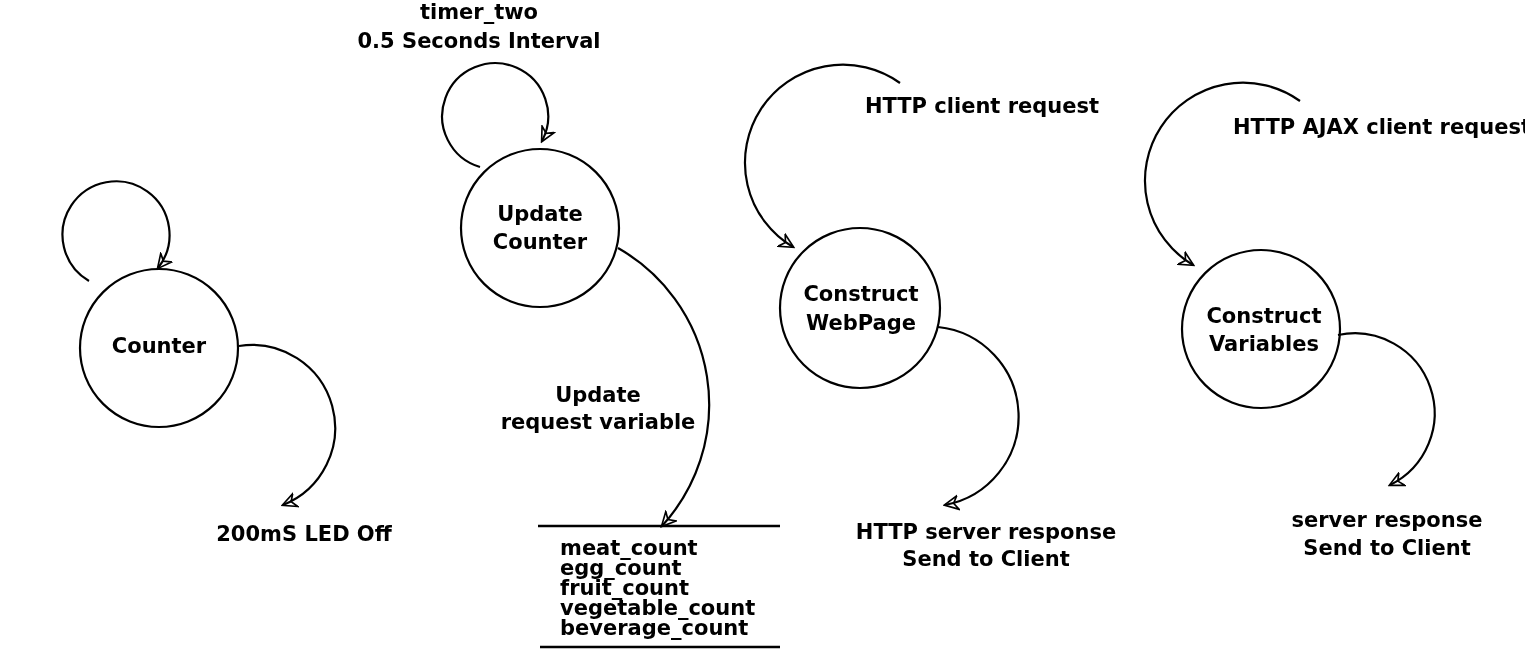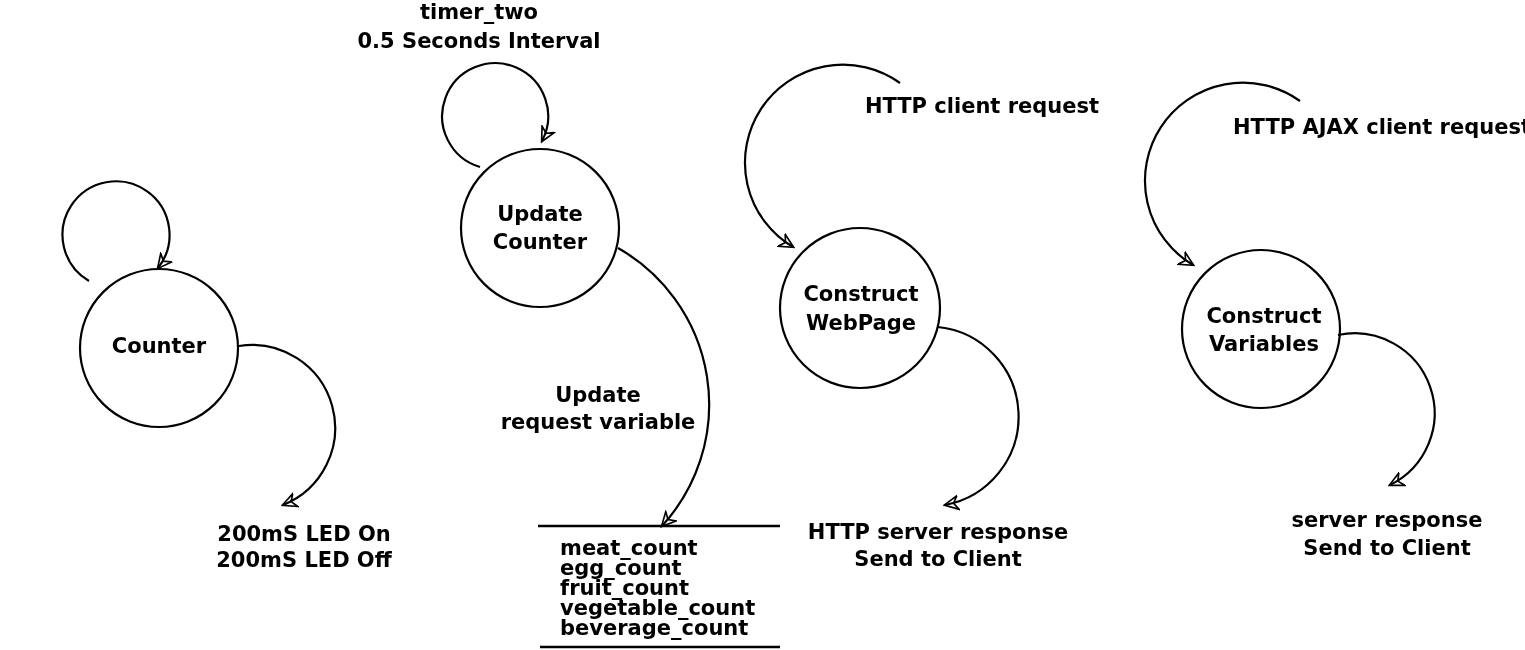--- a/index.html
+++ b/index.html
@@ -59,21 +59,20 @@
 
     <path d="M 1300,101 A 98,98 0 1 0 1193,265" stroke-width="2.2" marker-end="url(#arr)"></path>
     <circle cx="1261" cy="329" r="79" stroke-width="2.2"></circle>
     <path d="M 1338,335 A 80,80 0 0 1 1390,485" stroke-width="2.2" marker-end="url(#arr)"></path>
   </svg>
 
   <div class="label mid" style="left:159px; top:346px; line-height:28px">
     <div>Counter</div>
   </div>
   <div class="label center" style="left:304px; top:521px; line-height:26px">
-    <div>200mS LED On</div>
     <div>200mS LED Off</div>
   </div>
 
   <div class="label center" style="left:479px; top:-2px; line-height:29px">
     <div>timer_two</div>
     <div>0.5 Seconds Interval</div>
   </div>
   <div class="label mid" style="left:540px; top:228px; line-height:28px">
     <div>Update</div>
     <div>Counter</div>
@@ -90,21 +89,21 @@
     <div>meat_count</div>
     <div>egg_count</div>
     <div>fruit_count</div>
     <div>vegetable_count</div>
     <div>beverage_count</div>
   </div>
   <div class="label mid" style="left:861px; top:309px; line-height:29px">
     <div>Construct</div>
     <div>WebPage</div>
   </div>
-  <div class="label center" style="left:938px; top:519px; line-height:27px">
+  <div class="label center" style="left:986px; top:519px; line-height:27px">
     <div>HTTP server response</div>
     <div>Send to Client</div>
   </div>
 
   <div class="label center" style="left:1382px; top:113px; line-height:28px">
     <div>HTTP AJAX client request</div>
   </div>
   <div class="label mid" style="left:1264px; top:330px; line-height:28px">
     <div>Construct</div>
     <div>Variables</div>

